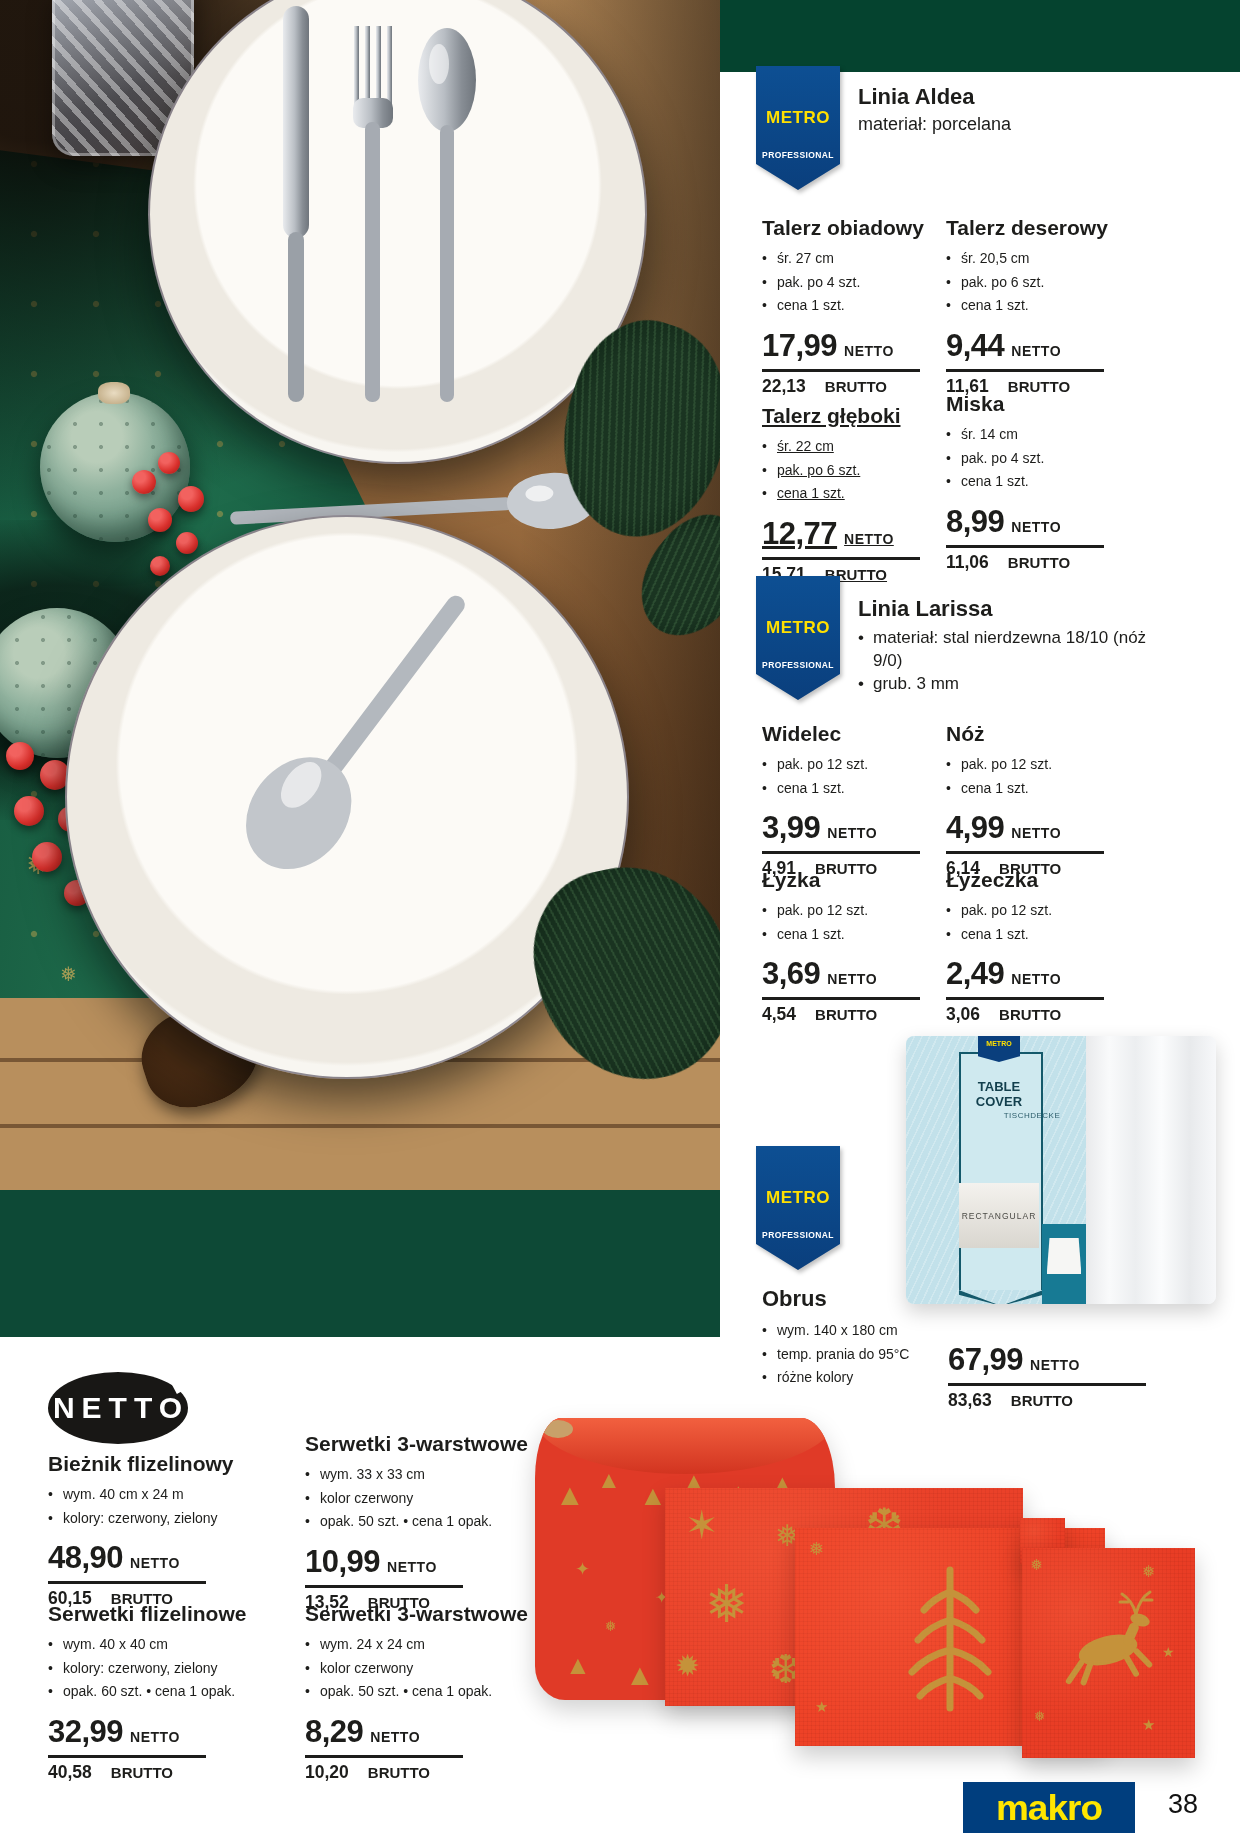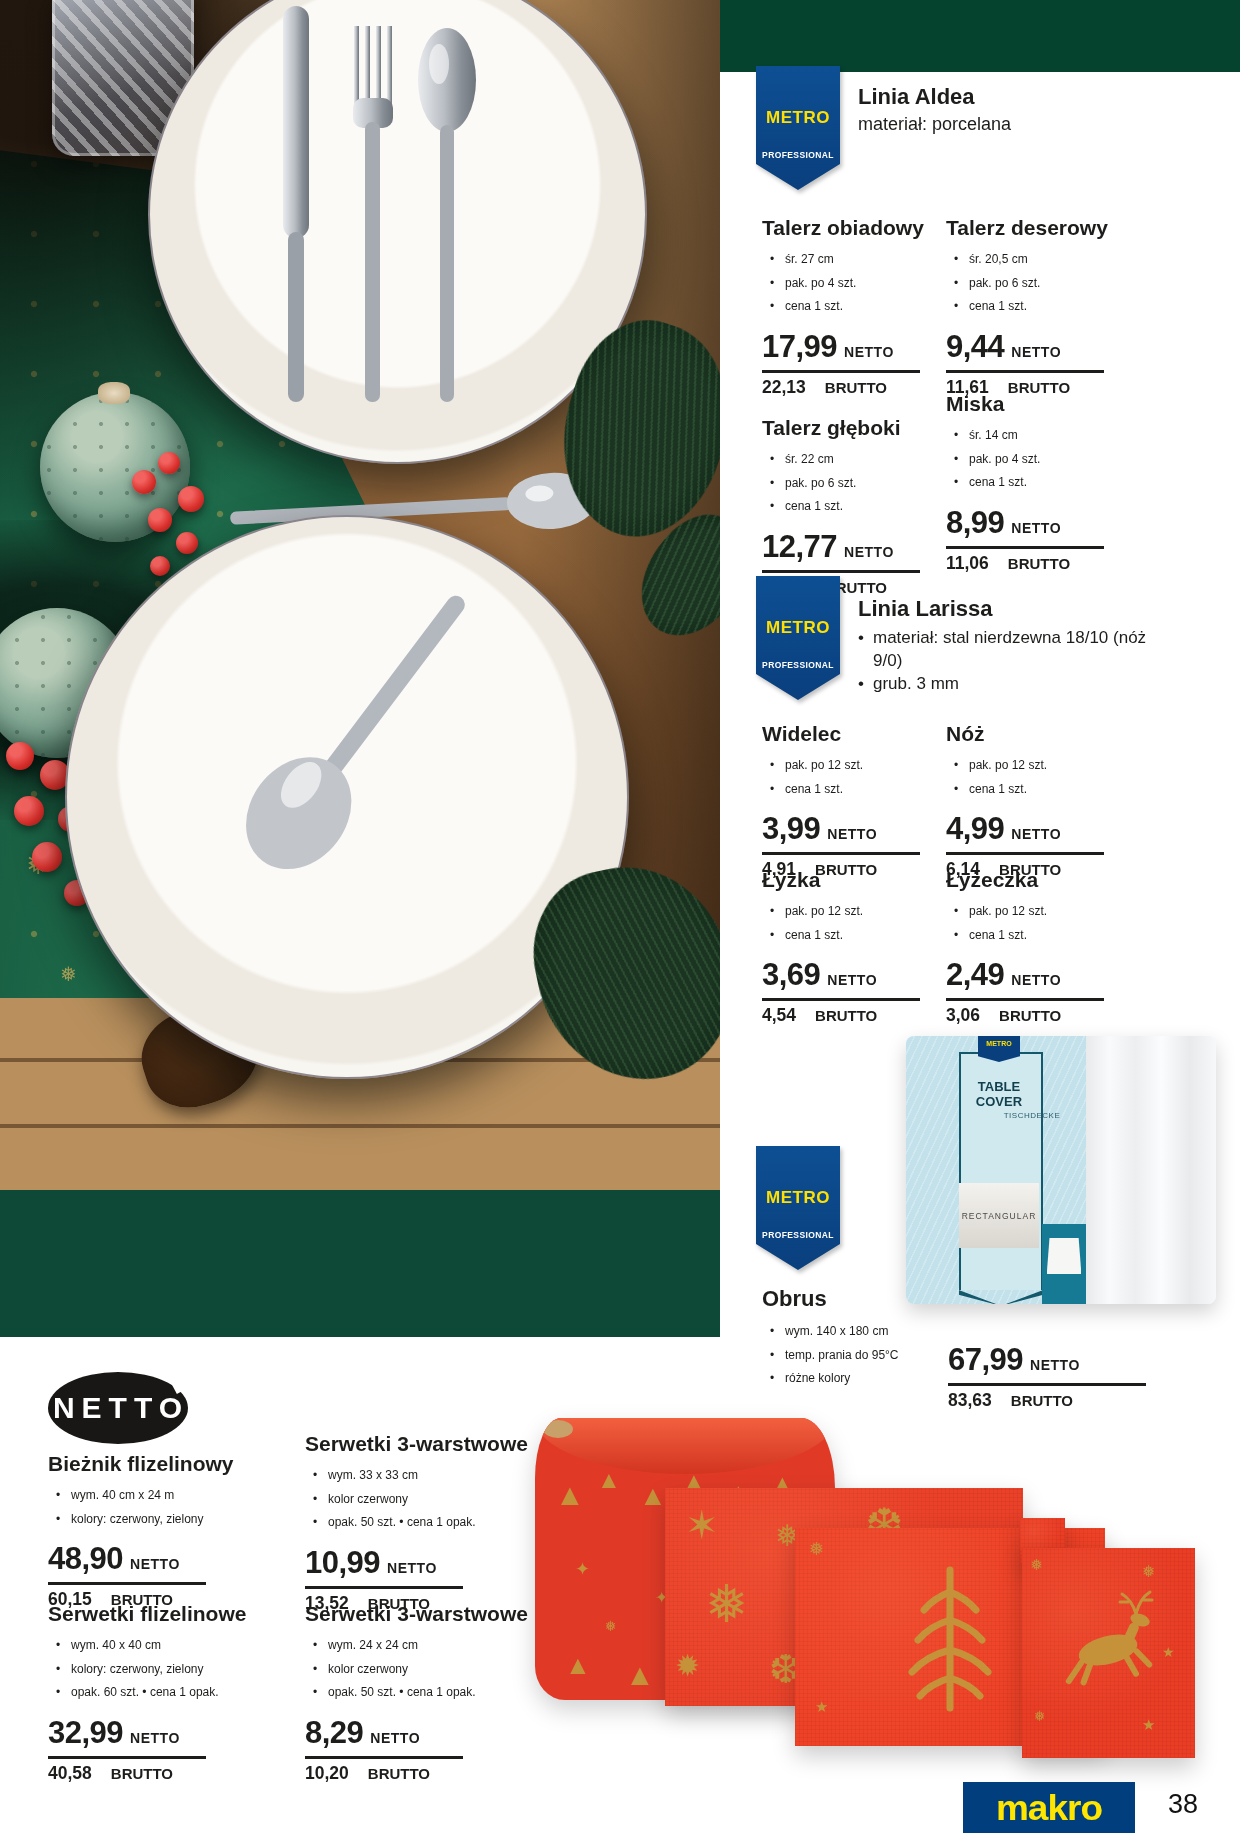--- a/index.html
+++ b/index.html
@@ -72,21 +72,21 @@
   .badge-prof{margin-top:22px;color:#ffffff;font-weight:700;font-size:8.5px;letter-spacing:.4px;}
 
   .line-heading{font-size:22px;font-weight:800;}
   .line-note{font-size:18px;margin-top:4px;}
   .note-bullets{margin:4px 0 0;padding:0;list-style:none;font-size:17px;line-height:23px;width:300px;}
   .note-bullets li{padding-left:15px;position:relative;}
   .note-bullets li::before{content:"•";position:absolute;left:0;}
 
   .product{width:185px;}
   .p-title{font-size:21px;font-weight:800;margin:0 0 7px;}
-  .p-bullets{margin:8px;padding:0;list-style:none;font-size:12px;line-height:23.5px;}
+  .p-bullets{margin:0;padding:0;list-style:none;font-size:14px;line-height:23.5px;}
   .p-bullets li{padding-left:15px;position:relative;}
   .p-bullets li::before{content:"•";position:absolute;left:0;}
   .price-block{margin-top:10px;width:158px;}
   .price-netto{display:flex;align-items:baseline;gap:7px;border-bottom:3.5px solid #1d1d1b;
     padding-bottom:5px;}
   .price-num{font-size:31px;font-weight:800;letter-spacing:-.5px;}
   .price-lbl{font-size:14px;font-weight:800;letter-spacing:.5px;}
   .price-brutto{margin-top:4px;font-size:17.5px;font-weight:800;display:flex;gap:19px;align-items:baseline;}
   .brutto-lbl{font-size:15px;font-weight:800;}
 
@@ -289,21 +289,21 @@
         <span class="price-num">9,44</span>
         <span class="price-lbl">NETTO</span>
       </div>
     <div class="price-brutto">
         <span>11,61</span>
         <span class="brutto-lbl">BRUTTO</span>
       </div>
   </div>
 </div>
 
-<div class="abs product" style="left:762px;top:416px;">
+<div class="abs product" style="left:762px;top:404px;text-decoration:underline;">
   <h3 class="p-title">Talerz głęboki</h3>
   <ul class="p-bullets">
     <li>śr. 22 cm</li>
     <li>pak. po 6 szt.</li>
     <li>cena 1 szt.</li>
   </ul>
   <div class="price-block">
     <div class="price-netto">
         <span class="price-num">12,77</span>
         <span class="price-lbl">NETTO</span>

